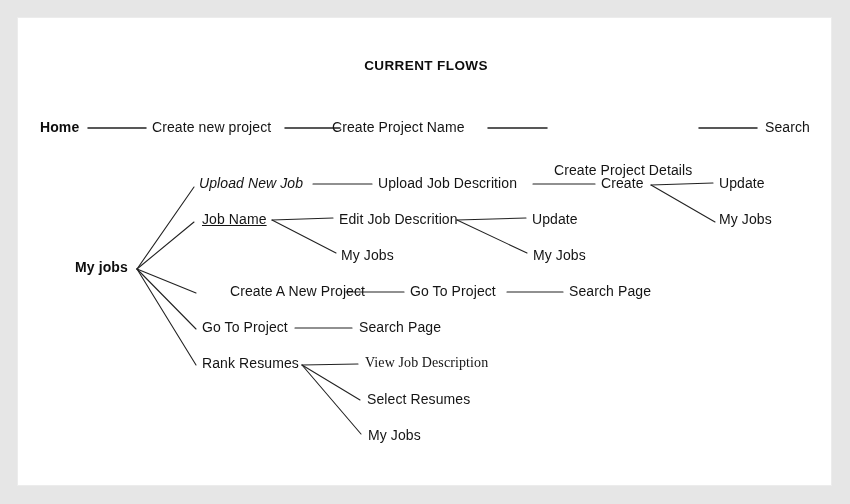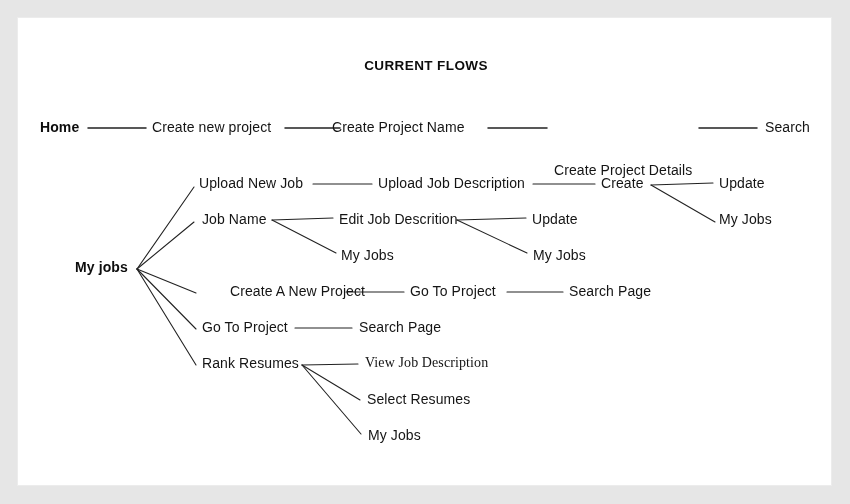--- a/index.html
+++ b/index.html
@@ -105,27 +105,27 @@
   </div>
 
   <div class="node bold" style="left:40px;  top:127px;">Home</div>
   <div class="node" style="left:152px; top:127px;">Create new project</div>
   <div class="node" style="left:332px; top:127px;">Create Project Name</div>
   <div class="node" style="left:554px; top:127px;margin-top:43px;">Create Project Details</div>
   <div class="node" style="left:765px; top:127px;">Search</div>
 
   <div class="node bold" style="left:75px;  top:267px;">My jobs</div>
 
-  <div class="node" style="left:199px; top:183px;">Upload New Job</div>
-  <div class="node" style="left:378px; top:183px;">Upload Job Description</div>
+  <div class="node" style="left:199px; top:183px;font-style:italic;">Upload New Job</div>
+  <div class="node" style="left:378px; top:183px;">Upload Job Descrition</div>
   <div class="node" style="left:601px; top:183px;">Create</div>
   <div class="node" style="left:719px; top:183px;">Update</div>
   <div class="node" style="left:719px; top:219px;">My Jobs</div>
 
-  <div class="node" style="left:202px; top:219px;">Job Name</div>
+  <div class="node" style="left:202px; top:219px;text-decoration:underline;">Job Name</div>
   <div class="node" style="left:339px; top:219px;">Edit Job Descrition</div>
   <div class="node" style="left:532px; top:219px;">Update</div>
   <div class="node" style="left:533px; top:255px;">My Jobs</div>
   <div class="node" style="left:341px; top:255px;">My Jobs</div>
 
   <div class="node" style="left:202px; top:291px;margin-left:28px;">Create A New Project</div>
   <div class="node" style="left:410px; top:291px;">Go To Project</div>
   <div class="node" style="left:569px; top:291px;">Search Page</div>
 
   <div class="node" style="left:202px; top:327px;">Go To Project</div>

